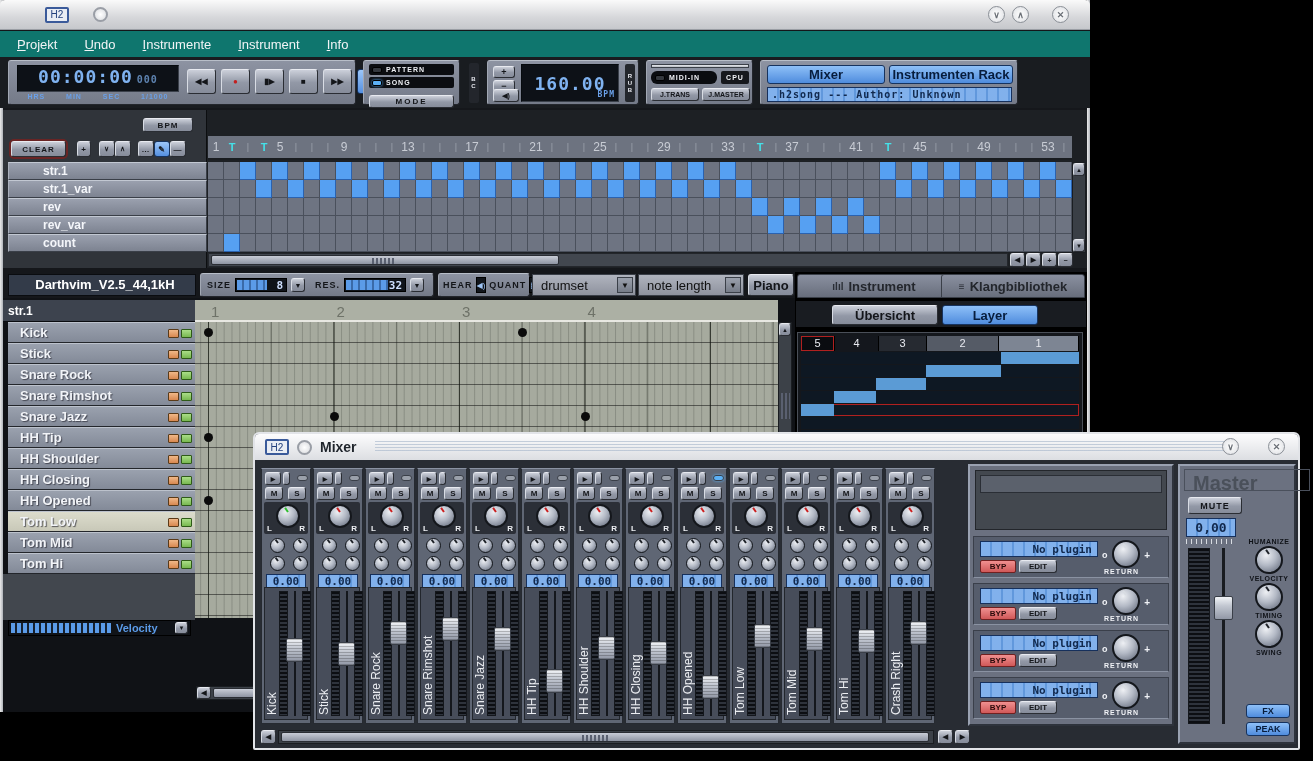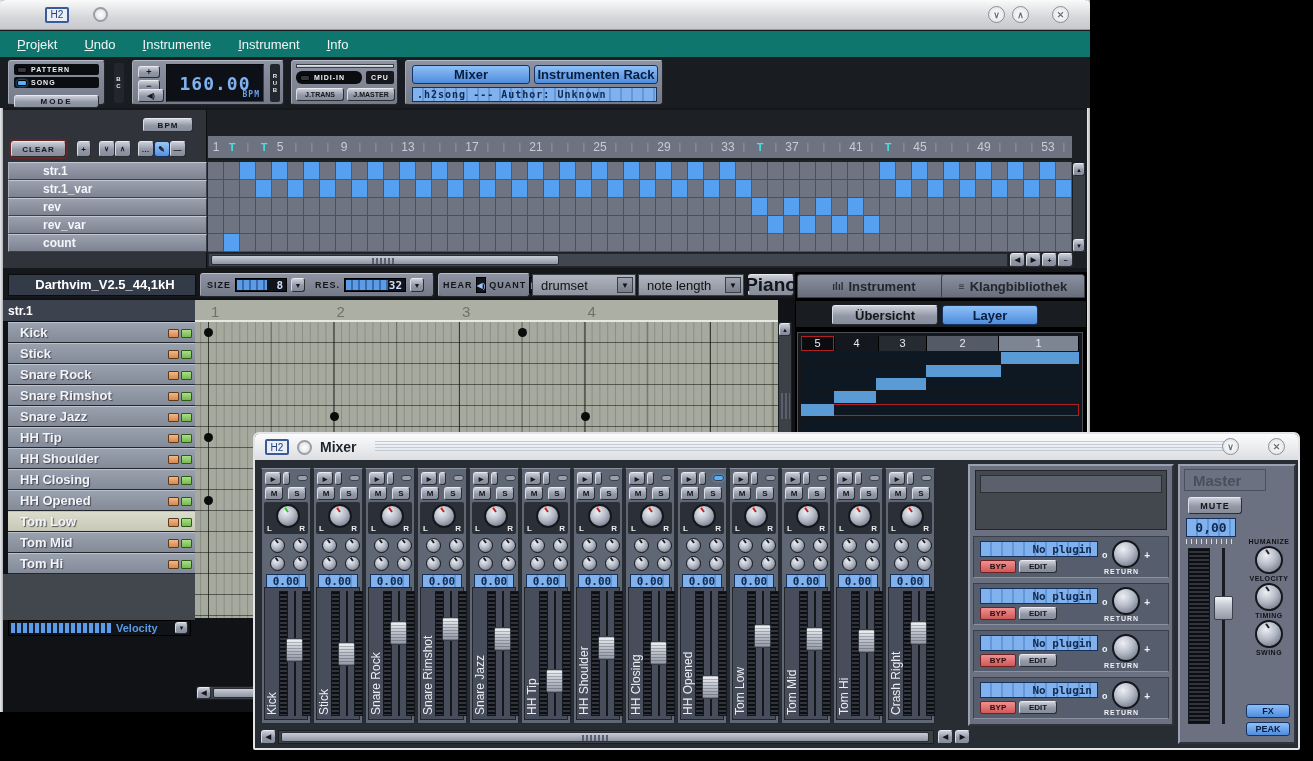--- a/index.html
+++ b/index.html
@@ -115,21 +115,21 @@
   .seg{height:14px;background:#10141a;border:1px solid #000;position:relative;display:flex;align-items:center;
        justify-content:flex-end;color:#cfe0ff;font-size:11px;font-weight:bold;font-family:"DejaVu Sans Mono",monospace;padding-right:3px;}
   .seg em{position:absolute;left:1px;top:1px;bottom:1px;background:repeating-linear-gradient(90deg,#5b9be8 0 5px,#3a6aa8 5px 7px);}
   .ddbtn{width:14px;height:14px;font-size:7px;}
   .iconbox{width:16px;height:16px;background:#12161c;border:1px solid #000;color:#9ec4f4;font-size:8px;
        display:inline-flex;align-items:center;justify-content:center;}
   .pe-select{position:absolute;top:2px;height:22px;background:linear-gradient(180deg,#b0b4be,#8e929e);
        border:1px solid #3a3f48;color:#111;font-size:13px;display:flex;align-items:center;padding-left:8px;}
   .pe-select .dd{position:absolute;right:2px;top:2px;bottom:2px;width:16px;background:linear-gradient(180deg,#9aa0ac,#767c88);
        border:1px solid #3a3f48;display:flex;align-items:center;justify-content:center;font-size:8px;}
-  .piano{position:absolute;left:748px;top:2px;width:46px;height:22px;font-size:19px;}
+  .piano{position:absolute;left:748px;top:2px;width:46px;height:22px;font-size:13px;}
 
   
   .pe{position:absolute;left:0;top:298px;width:795px;height:414px;background:#101216;z-index:4;}
   .pe-pname{position:absolute;left:0;top:2px;width:195px;height:22px;background:#3d434e;color:#fff;
        font-size:12px;font-weight:bold;padding:4px 0 0 8px;border-bottom:1px solid #0a0c10;}
   .pe-beatruler{position:absolute;left:195px;top:2px;width:583px;height:22px;background:#acb0a4;border-bottom:2px solid #e8e8e2;}
   .beatnum{position:absolute;top:3px;color:#6e7268;font-size:15px;}
   .ilist{position:absolute;left:0;top:24px;width:195px;}
   .irow{position:absolute;left:8px;width:187px;height:21px;background:linear-gradient(180deg,#9aa1ae,#838a98);
        border-top:1px solid #bcc2cc;border-bottom:1px solid #23262b;color:#f2f4f8;font-size:13px;font-weight:bold;
@@ -220,22 +220,22 @@
        border-radius:2px;color:#2a0a0a;font-size:8px;font-weight:bold;display:flex;align-items:center;justify-content:center;}
   .editb{width:38px;height:13px;font-size:8px;}
   .fxknob{position:relative;width:66px;}
   .fxknob .knob{position:absolute;left:14px;top:3px;width:28px;height:28px;}
   .fxknob .o{position:absolute;left:4px;top:13px;color:#f0f2f6;font-size:9px;font-weight:bold;}
   .fxknob .p{position:absolute;right:14px;top:13px;color:#f0f2f6;font-size:10px;font-weight:bold;}
   .retlbl{position:absolute;left:6px;bottom:2px;color:#f0f2f6;font-size:7px;font-weight:bold;letter-spacing:1px;}
 
   .master{position:absolute;left:923px;top:4px;width:118px;height:280px;background:#6b7180;
        border:2px solid #2e333c;border-top-color:#9aa2b2;border-left-color:#9aa2b2;}
-  .mtitle{position:absolute;left:4px;top:3px;width:82px;height:22px;border:1px solid #4a505c;color:#4a505a;
-       font-size:15px;font-weight:bold;padding:2px 0 0 8px;}
+  .mtitle{position:absolute;left:4px;top:3px;width:126px;height:22px;border:1px solid #4a505c;color:#4a505a;
+       font-size:20px;font-weight:bold;padding:2px 0 0 8px;}
   .mmute{position:absolute;left:8px;top:31px;width:54px;height:17px;font-size:9px;letter-spacing:1px;}
   .mlcd{position:absolute;left:6px;top:52px;width:50px;height:19px;font-size:13px;display:flex;align-items:center;justify-content:center;}
   .mticks{position:absolute;left:6px;top:73px;width:50px;height:5px;
        background:repeating-linear-gradient(90deg,#d8dce2 0 1px,transparent 1px 5px);}
   .mfade{position:absolute;left:6px;top:82px;width:52px;height:176px;}
   .mmeter{position:absolute;left:2px;top:0;bottom:0;width:22px;
        background:repeating-linear-gradient(180deg,#0c0e12 0 2px,#2e333c 2px 4px);border:1px solid #14171c;}
   .mtrack{position:absolute;left:36px;top:0;bottom:0;width:3px;background:#181b20;}
   .mhandle{position:absolute;left:28px;width:19px;height:24px;border:1px solid #3a3f48;border-radius:2px;
        background:linear-gradient(180deg,#f2f4f7,#c2c7d1 40%,#9298a6);}
@@ -270,20 +270,40 @@
 
     <div class="menubar" id="menubar">
         <span class="menu-item">Projekt</span>
         <span class="menu-item">Undo</span>
         <span class="menu-item">Instrumente</span>
         <span class="menu-item">Instrument</span>
         <span class="menu-item">Info</span>
       </div>
 
     <div class="toolbar">
+      <div class="tpanel tb-main">
+        <div class="lcd time-lcd">
+          <span>00:00:00</span>
+            <span class="time-ms">000</span>
+        </div>
+        <div class="time-units" id="time-units">
+            <span>HRS</span>
+            <span>MIN</span>
+            <span>SEC</span>
+            <span>1/1000</span>
+          </div>
+        <div class="transport" id="transport-buttons">
+            <span class="btn t-rewind">◀◀</span>
+            <span class="btn t-record">●</span>
+            <span class="btn t-play">▮▶</span>
+            <span class="btn t-stop">■</span>
+            <span class="btn t-forward">▶▶</span>
+            <span class="btn t-loop">⇄</span>
+          </div>
+      </div>
       <div class="tpanel tb-mode">
         <div class="mrow">
           <span class="mled" id="led-pattern"></span>
           <span>PATTERN</span>
         </div>
         <div class="mrow">
           <span class="mled on" id="led-song"></span>
           <span>SONG</span>
         </div>
         <span class="btn modebtn">MODE</span>

